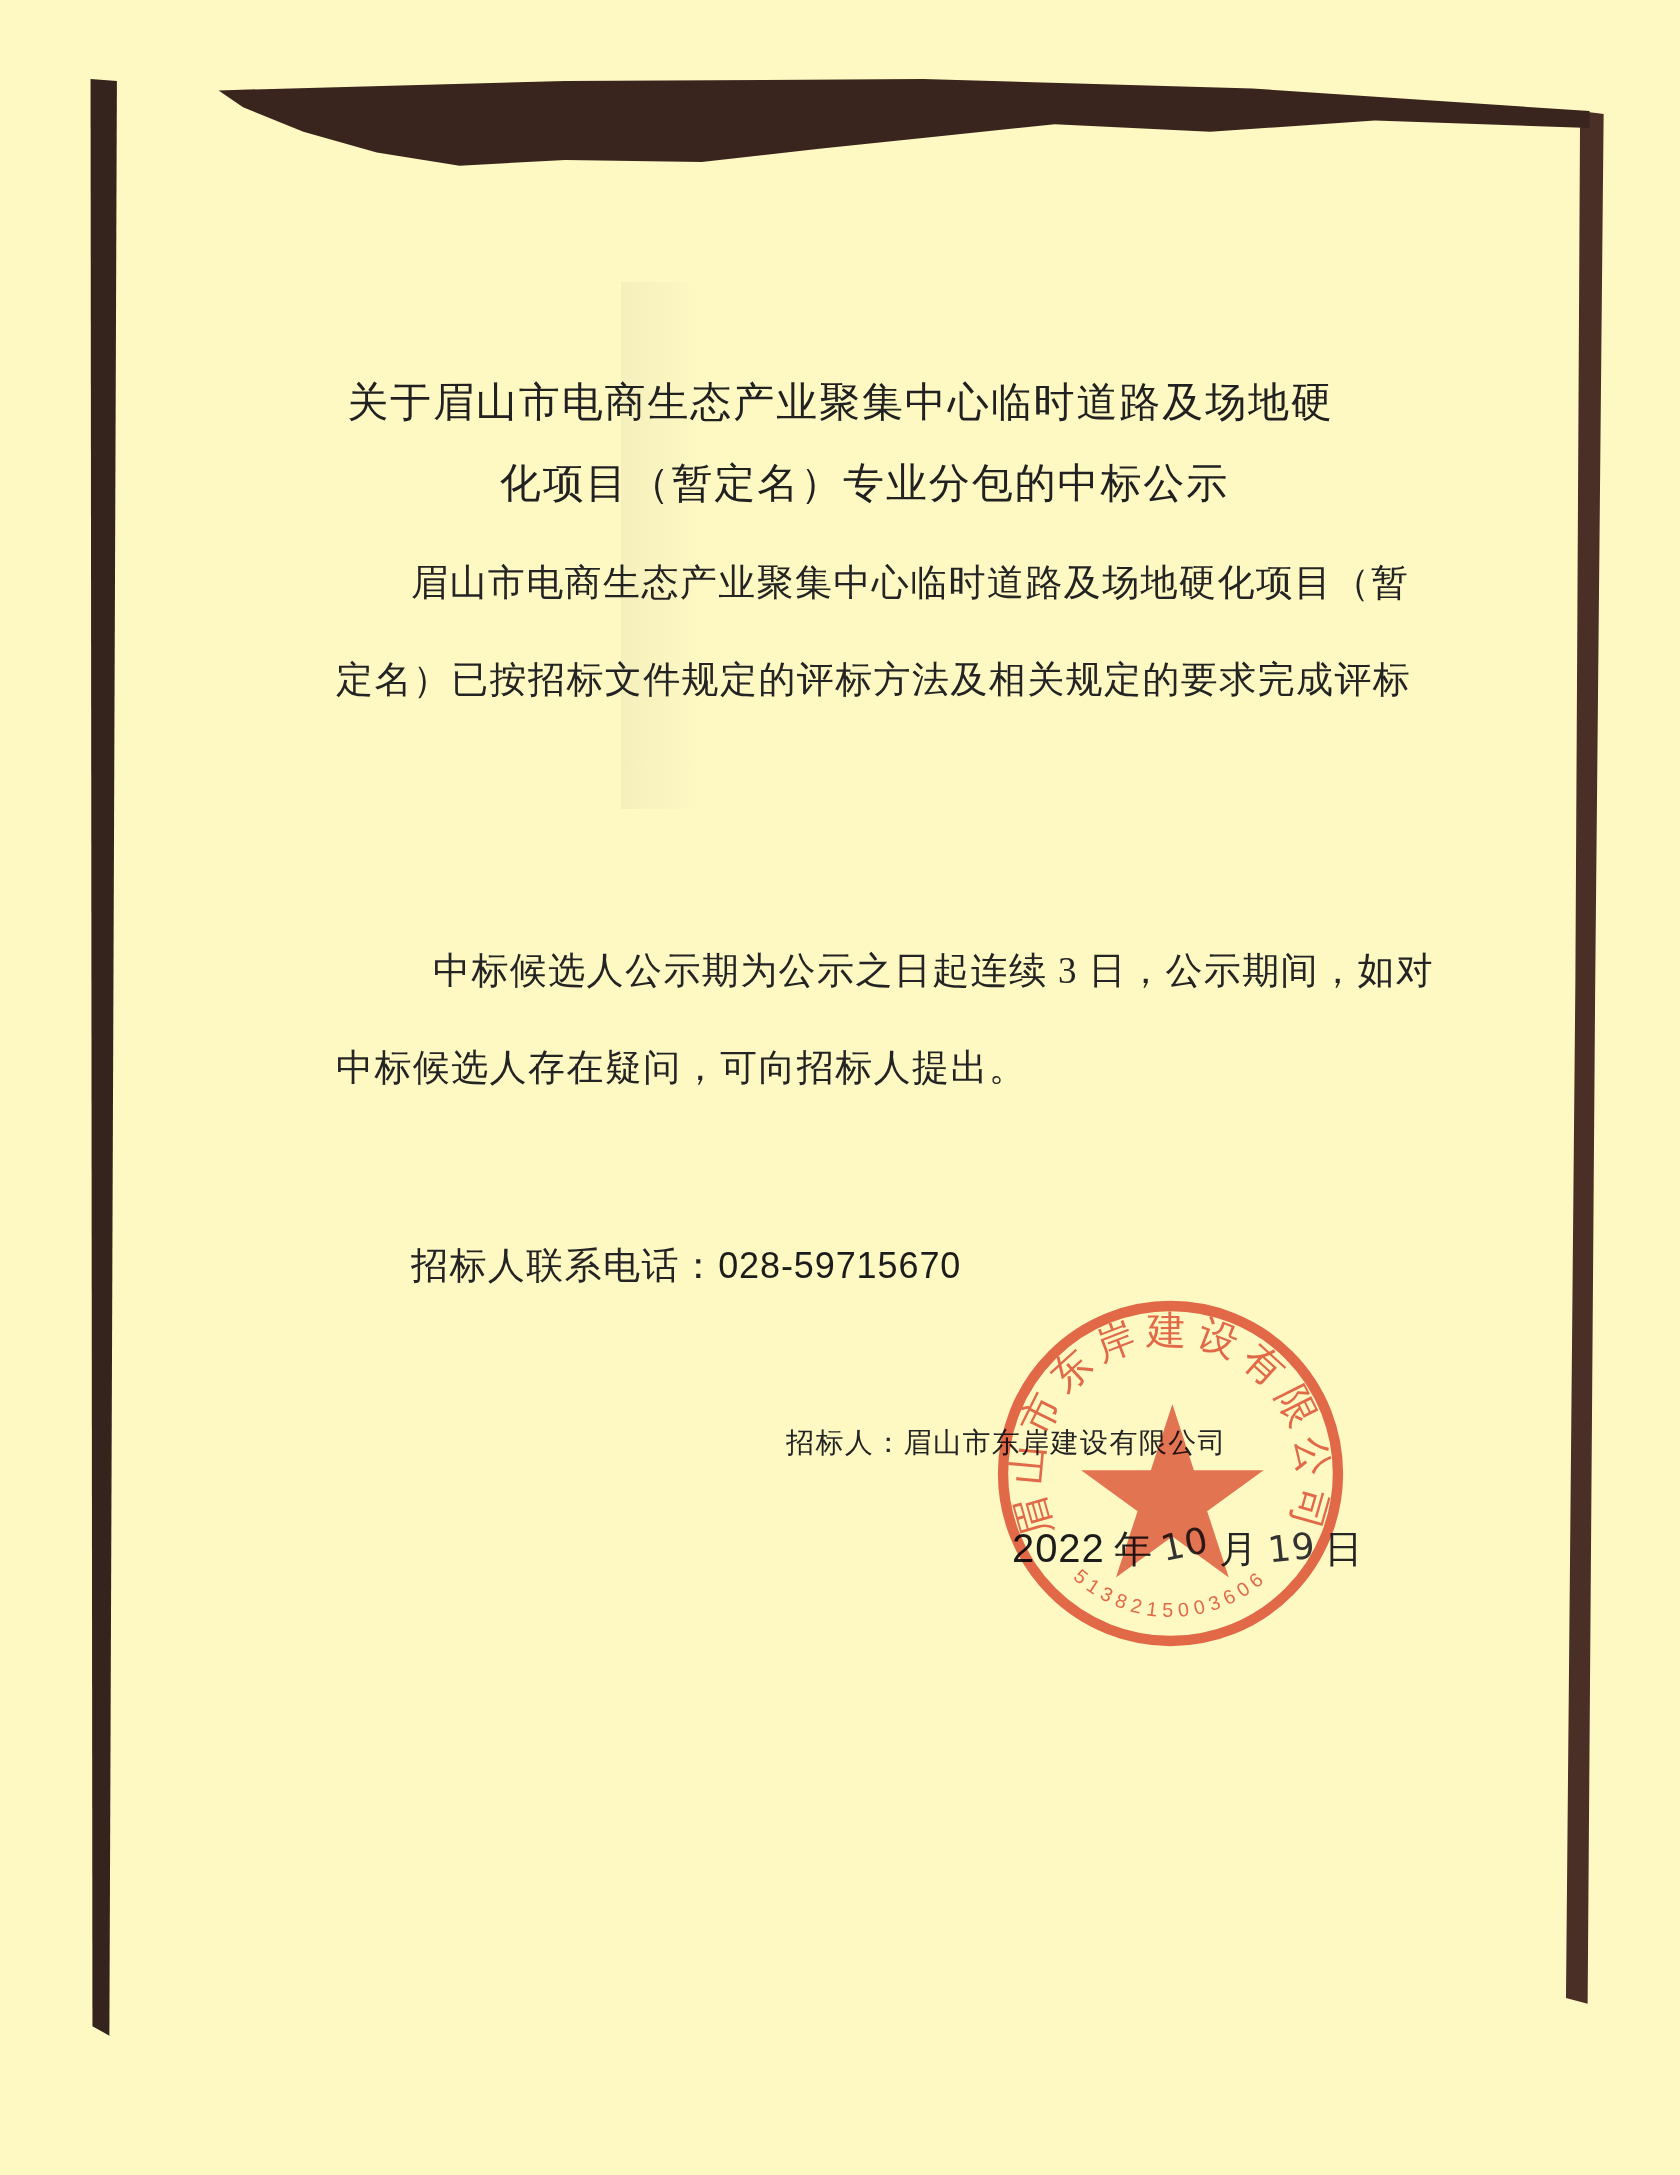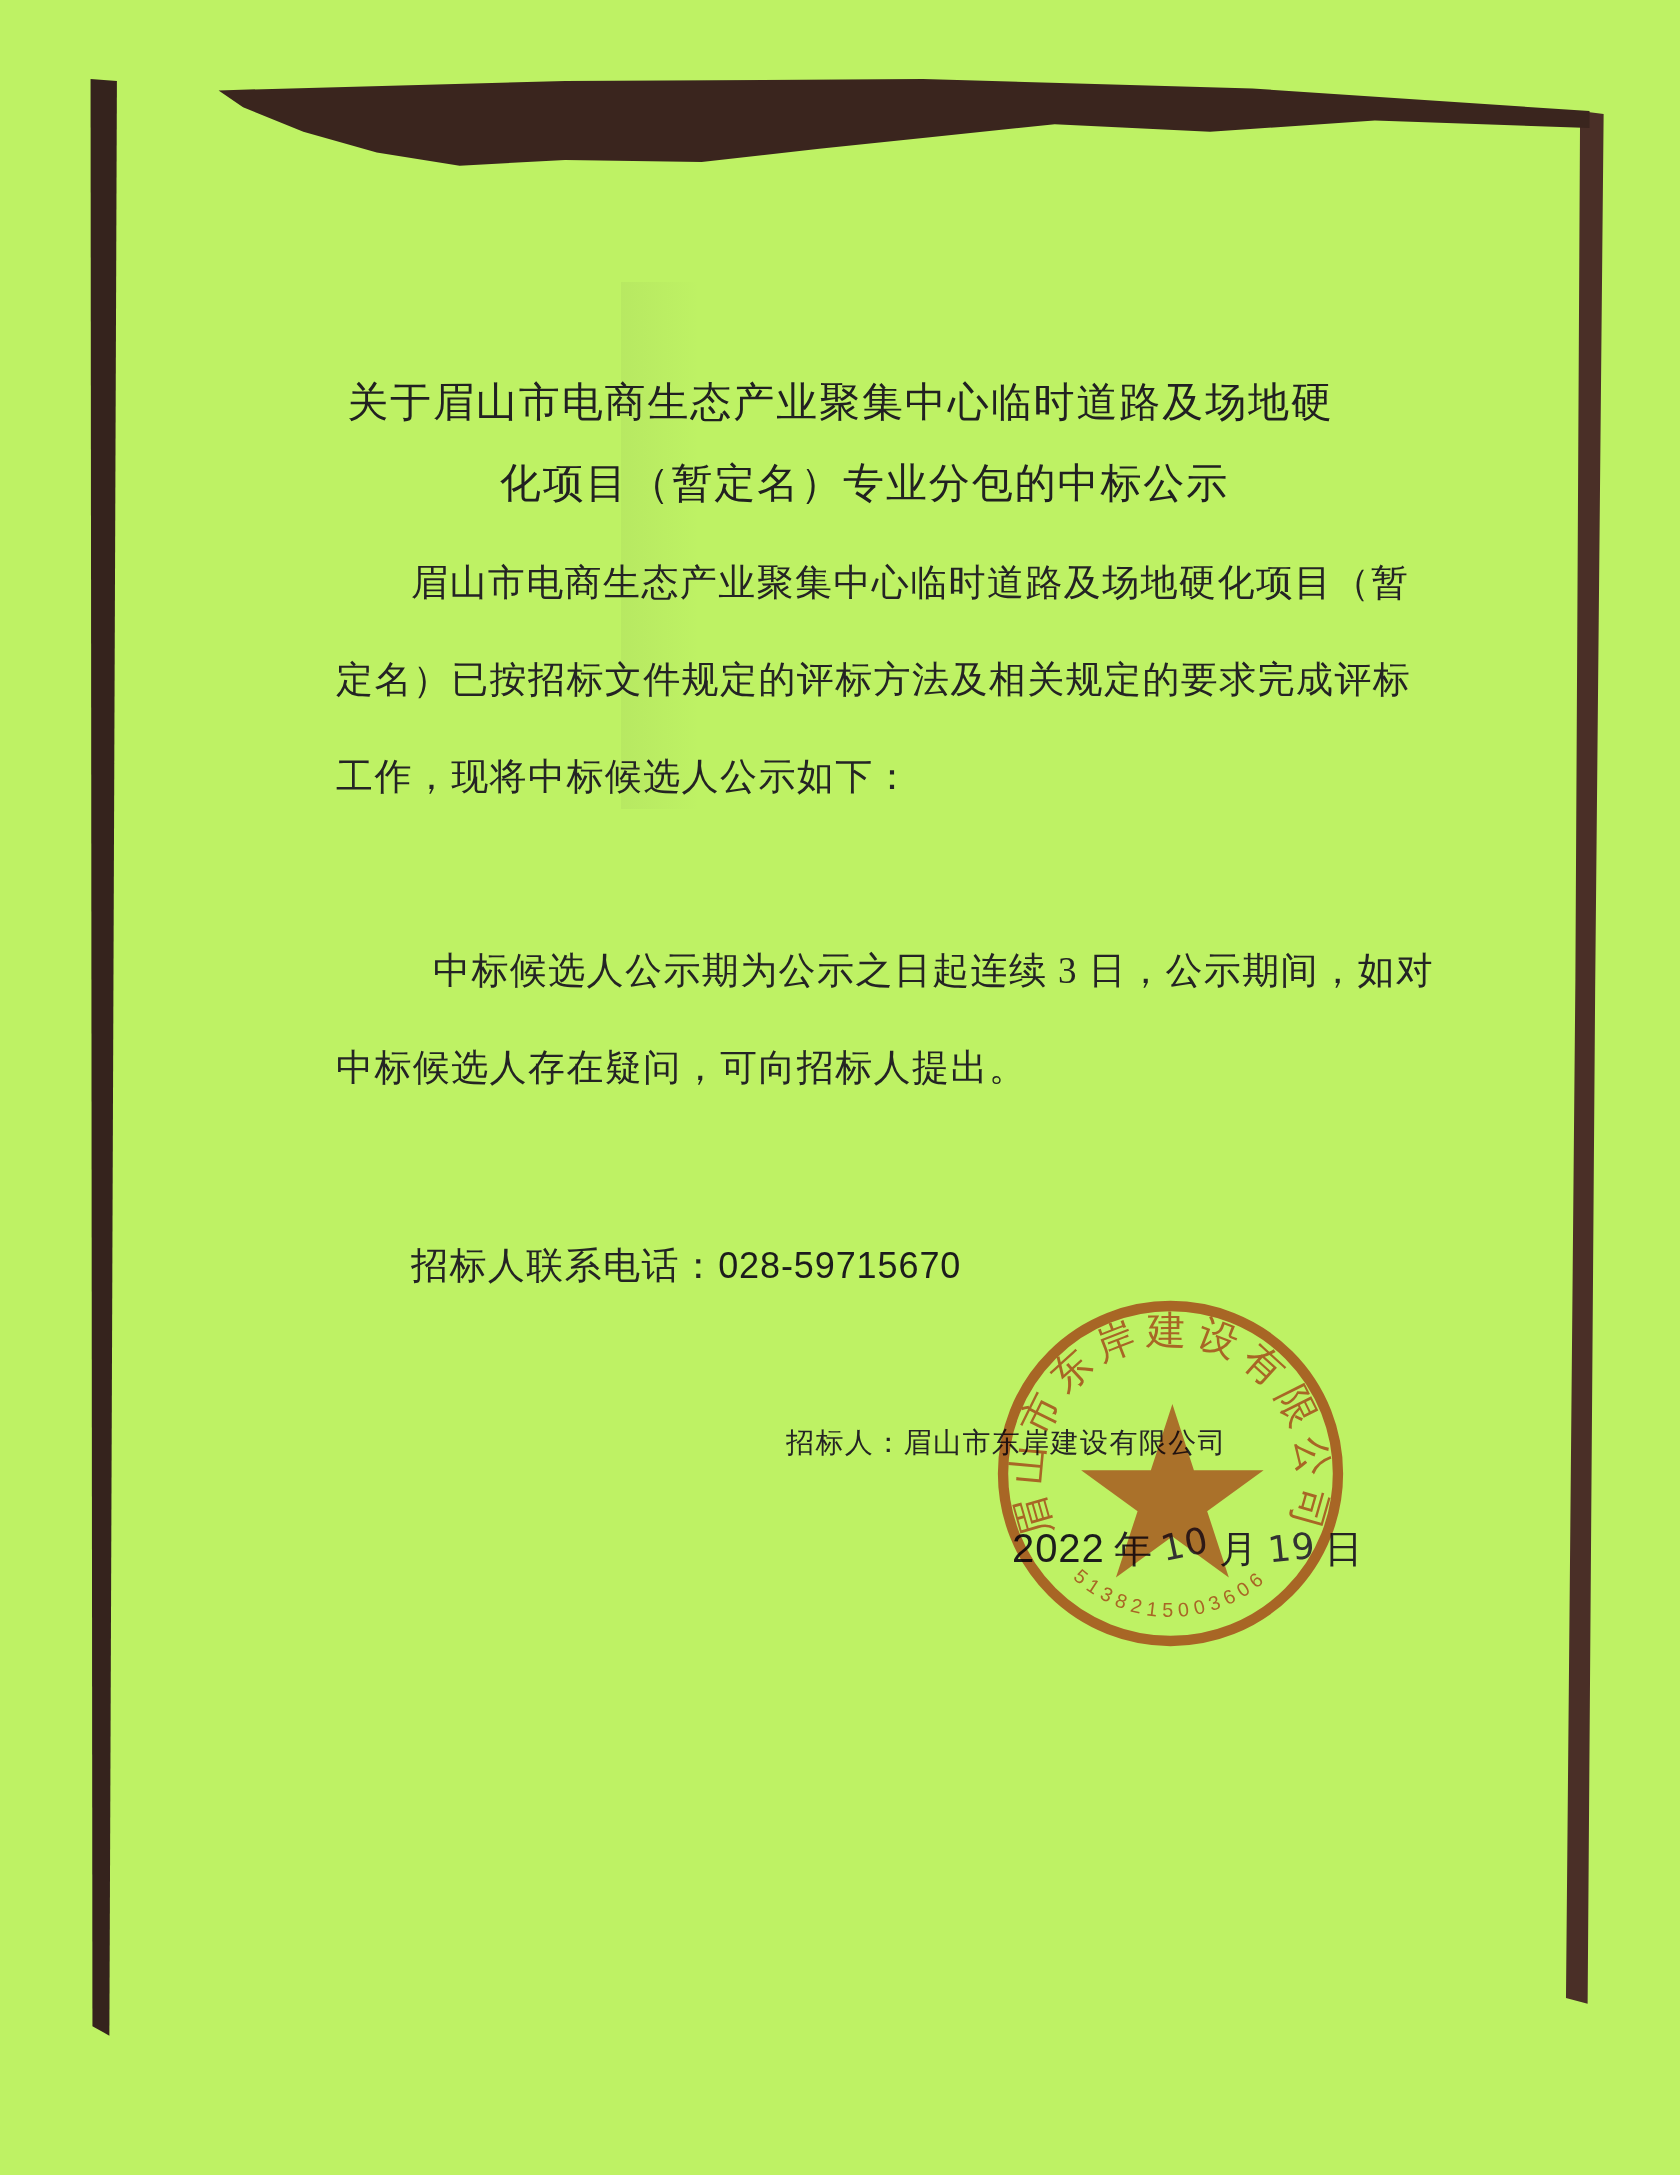--- a/index.html
+++ b/index.html
@@ -3,21 +3,21 @@
 <meta charset="utf-8">
 <style>
   html,body{margin:0;padding:0;}
   body{
     width:1681px;height:2175px;
     background:#fdfdfd;
     font-family:"Liberation Serif","DejaVu Serif",serif;
     color:#1e1e1e;
     overflow:hidden;
   }
-  .page{position:relative;width:1681px;height:2175px;background:#bef264;}
+  .page{position:relative;width:1681px;height:2175px;background:#fef9c3;}
   .scan-artifacts{position:absolute;left:0;top:0;width:1681px;height:2175px;pointer-events:none;}
   .crease{
     position:absolute;left:621px;top:282px;width:113px;height:527px;
     background:linear-gradient(to right, rgba(60,60,60,0.05), rgba(60,60,60,0.0) 70%);
     pointer-events:none;
   }
   .title-line{
     position:absolute;left:0;width:1681px;
     text-align:center;
     font-size:41px;letter-spacing:1.9px;
@@ -67,21 +67,20 @@
     <path d="M 232,96 L 600,86 L 980,84 L 1330,94 L 1688,118 L 1688,136 L 1460,128 L 1285,140 L 1120,132 L 985,146 L 870,158 L 745,172 L 600,170 L 488,176 L 400,162 L 322,140 L 258,114 Z" fill="#3a251e"></path>
   </svg>
 
   <div class="crease"></div>
 
   <div class="title-line t1">关于眉山市电商生态产业聚集中心临时道路及场地硬</div>
   <div class="title-line t2">化项目（暂定名）专业分包的中标公示</div>
 
   <div class="body-line b1">定名）已按招标文件规定的评标方法及相关规定的要求完成评标</div>
   <div class="body-line b0 indent">眉山市电商生态产业聚集中心临时道路及场地硬化项目（暂</div>
-  <div class="body-line b2">工作，现将中标候选人公示如下：</div>
   <div class="body-line b4 indent">中标候选人公示期为公示之日起连续 3 日，公示期间，如对</div>
   <div class="body-line b5">中标候选人存在疑问，可向招标人提出。</div>
 
   <div class="contact-line">
     <span>招标人联系电话：</span><span class="digits">028-59715670</span>
   </div>
 
   <div class="signer-line">
     <span>招标人：</span><span>眉山市东岸建设有限公司</span>
   </div>

